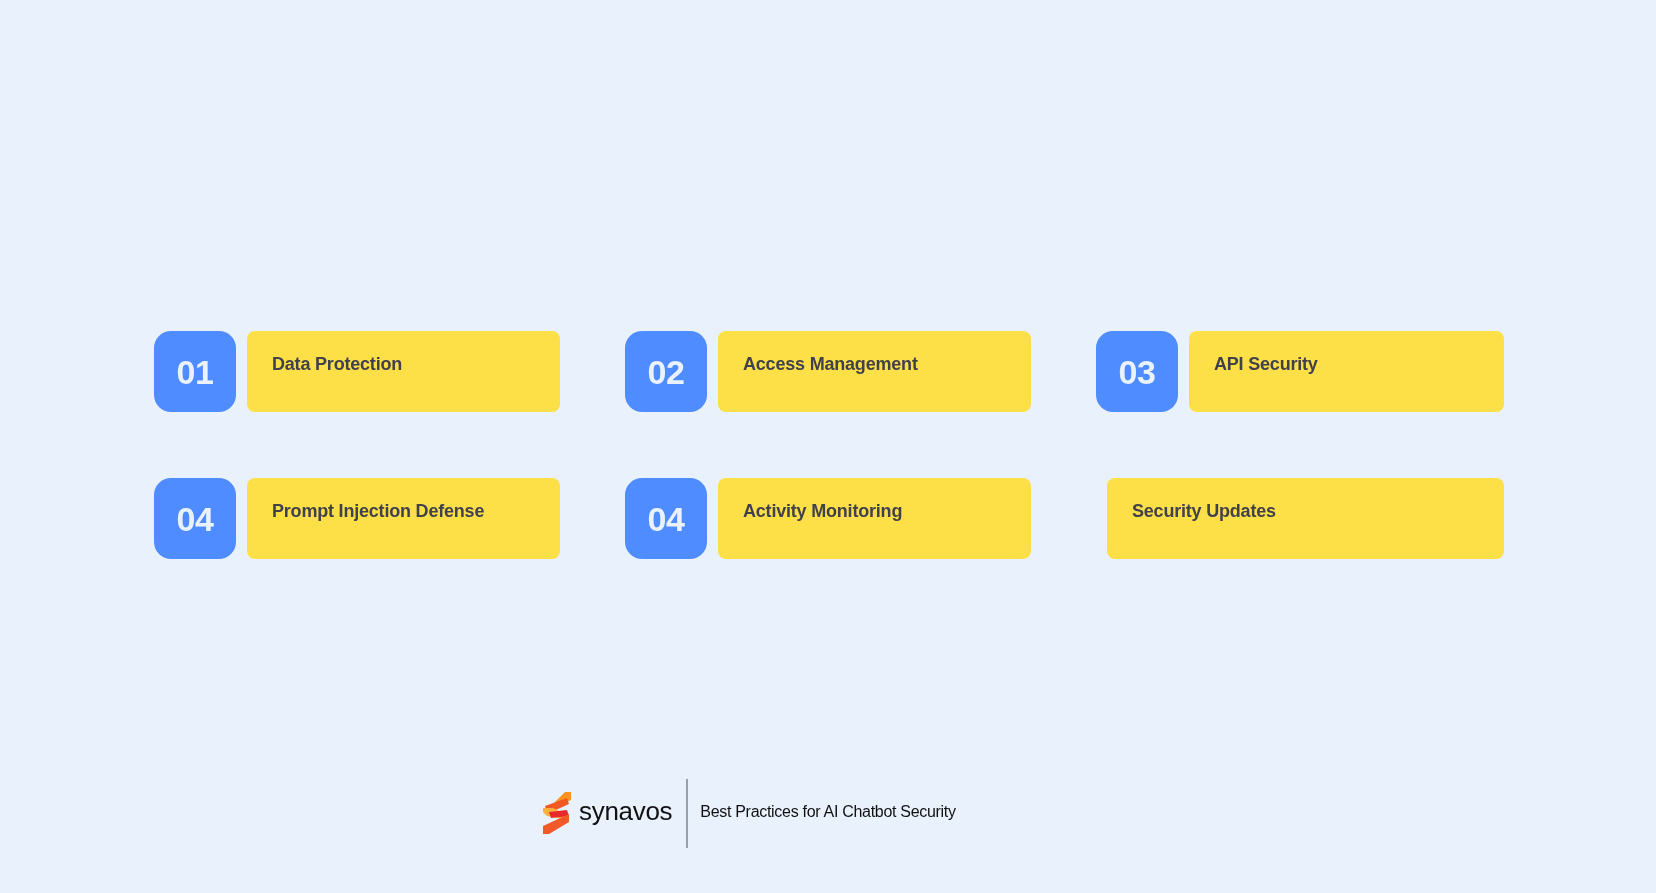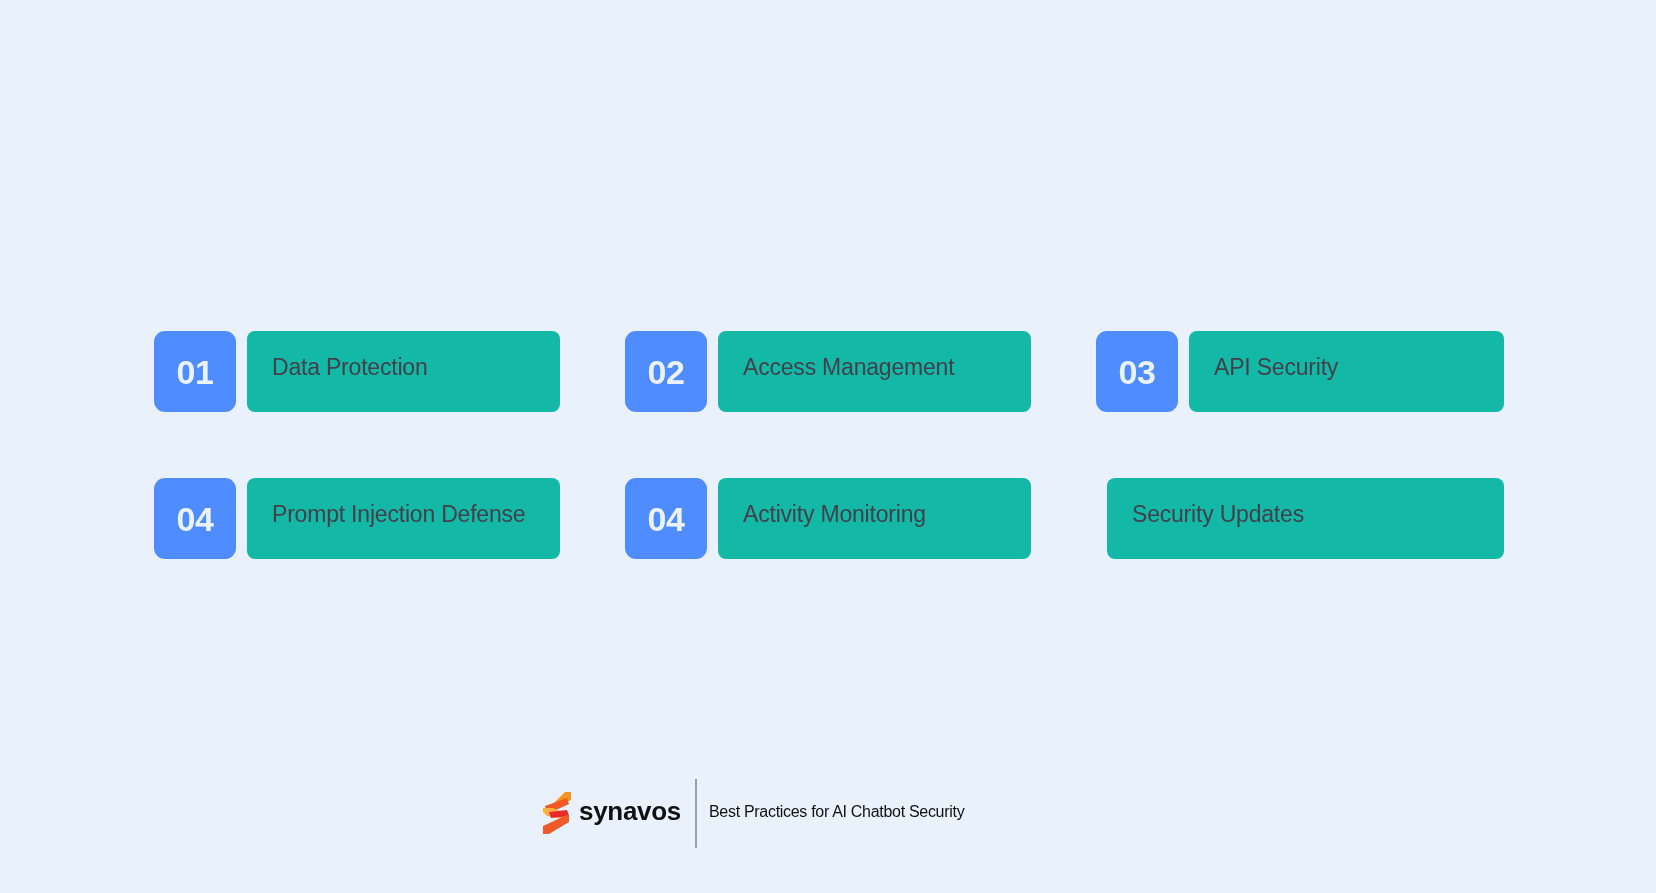--- a/index.html
+++ b/index.html
@@ -22,62 +22,62 @@
     .item {
       display: flex;
       align-items: stretch;
       height: 81px;
     }
     .num-box {
       width: 82px;
       height: 81px;
       flex: 0 0 82px;
       background: #4f8cff;
-      border-radius: 11px;
+      border-radius: 17px;
       display: flex;
       align-items: center;
       justify-content: center;
       color: #eaf2ff;
       font-weight: 700;
       font-size: 34px;
       letter-spacing: -0.5px;
       padding-top: 2px;
     }
     .label-card {
       margin-left: 11px;
       flex: 1 1 auto;
       height: 81px;
-      background: #14b8a6;
+      background: #fde047;
       border-radius: 8px;
       display: flex;
       align-items: flex-start;
       padding-left: 25px;
       padding-top: 23px;
       color: #41414c;
-      font-size: 23px;
-      font-weight: 400;
+      font-size: 18px;
+      font-weight: 700;
       letter-spacing: -0.2px;
     }
     .footer {
       position: absolute;
       left: 543px;
       top: 778px;
       height: 70px;
       display: flex;
       align-items: center;
     }
     .logo-icon {
       width: 28px;
       height: 42px;
       display: block;
     }
     .brand-name {
       margin-left: 8px;
       font-size: 26px;
-      font-weight: 700;
+      font-weight: 400;
       color: #111111;
       letter-spacing: -0.3px;
       padding-bottom: 3px;
     }
     .divider {
       margin-left: 14px;
       width: 2px;
       height: 69px;
       background: #9a9ea6;
     }

